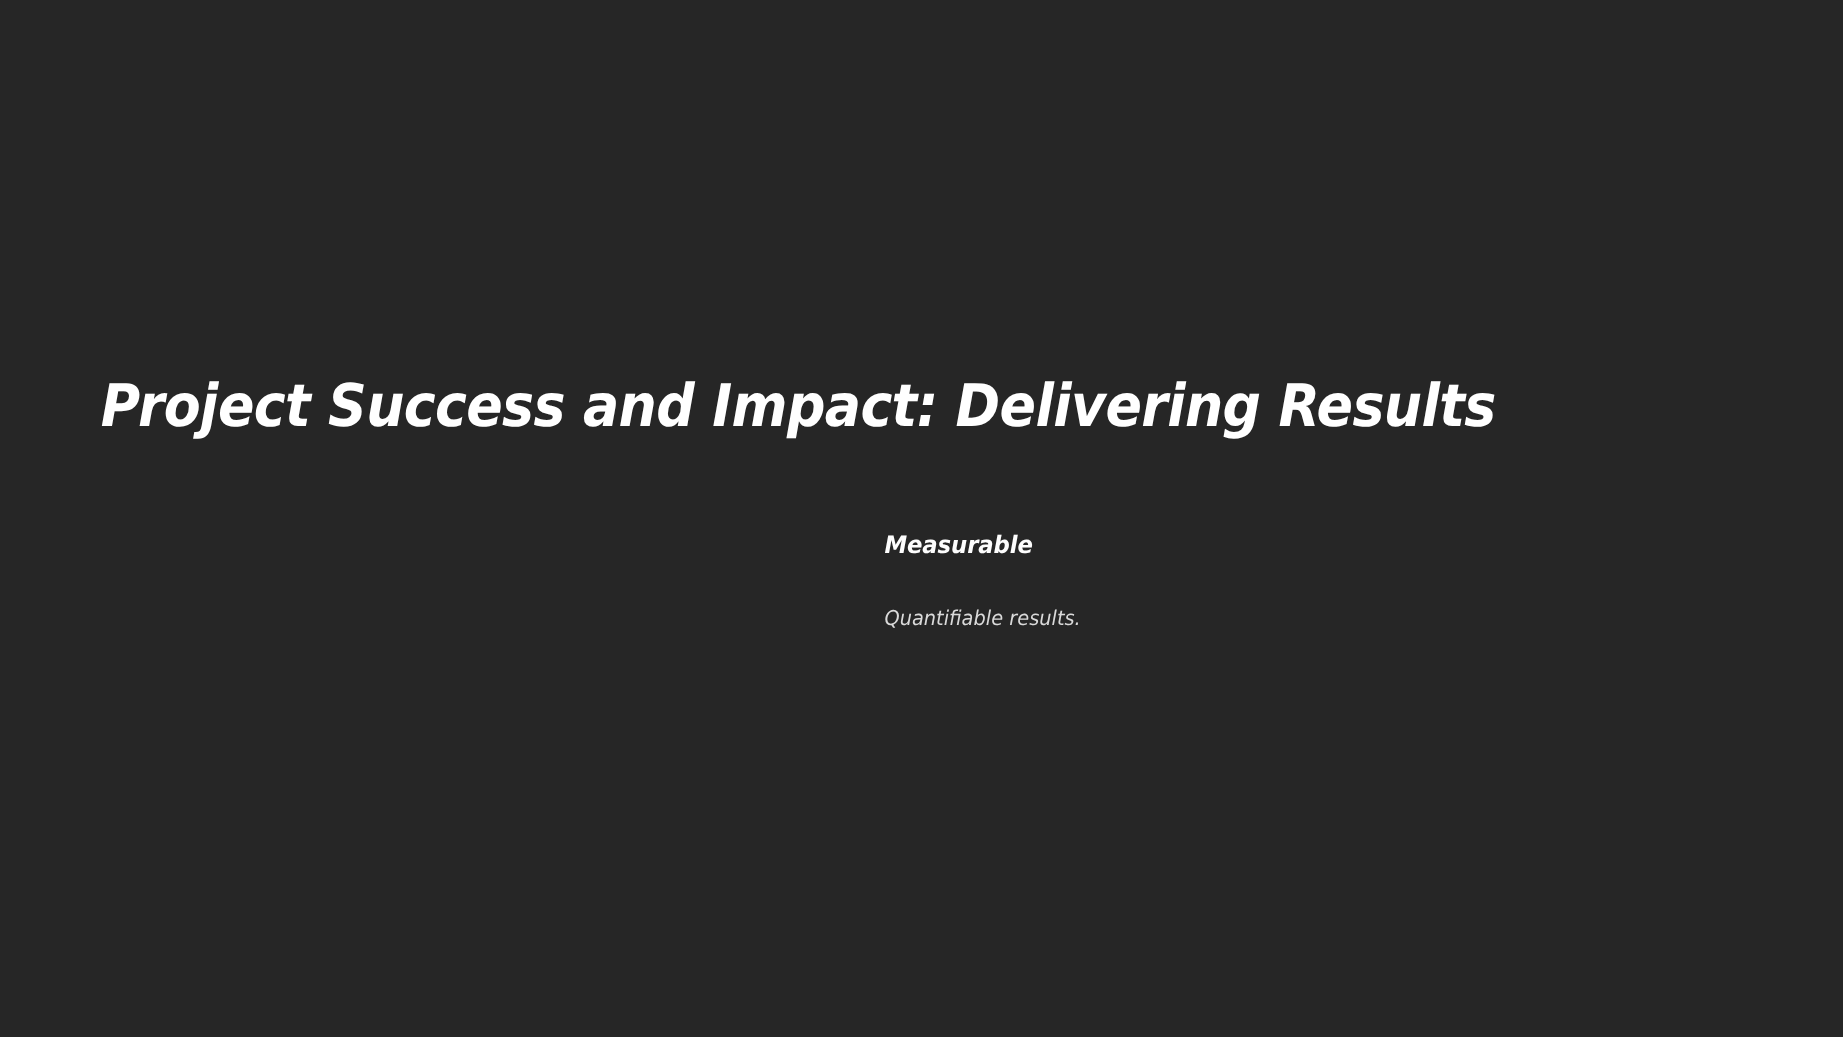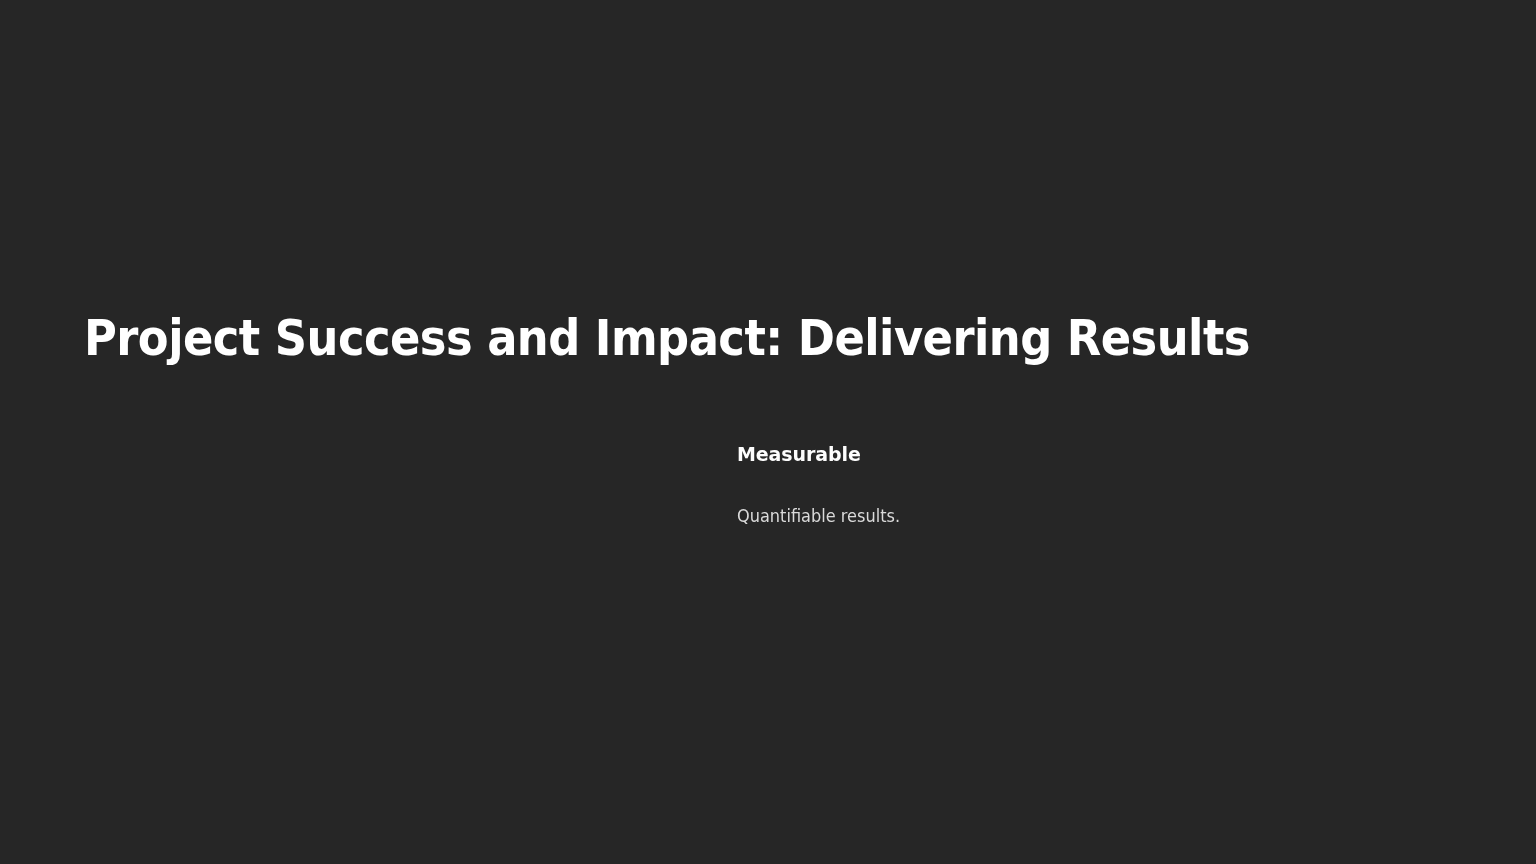--- a/index.html
+++ b/index.html
@@ -13,20 +13,21 @@
     font-family: "Liberation Sans", "DejaVu Sans", sans-serif;
     overflow: hidden;
   }
 
   #slide {
     position: relative;
     width: 1536px;
     height: 864px;
     background: #262626;
     box-sizing: border-box;
+    font-style: italic;
   }
 
   
   #slide-title {
     position: absolute;
     left: 84px;
     top: 310px;
     width: 1330px;
     margin: 0;
     font-family: "DejaVu Sans", "Liberation Sans", sans-serif;

